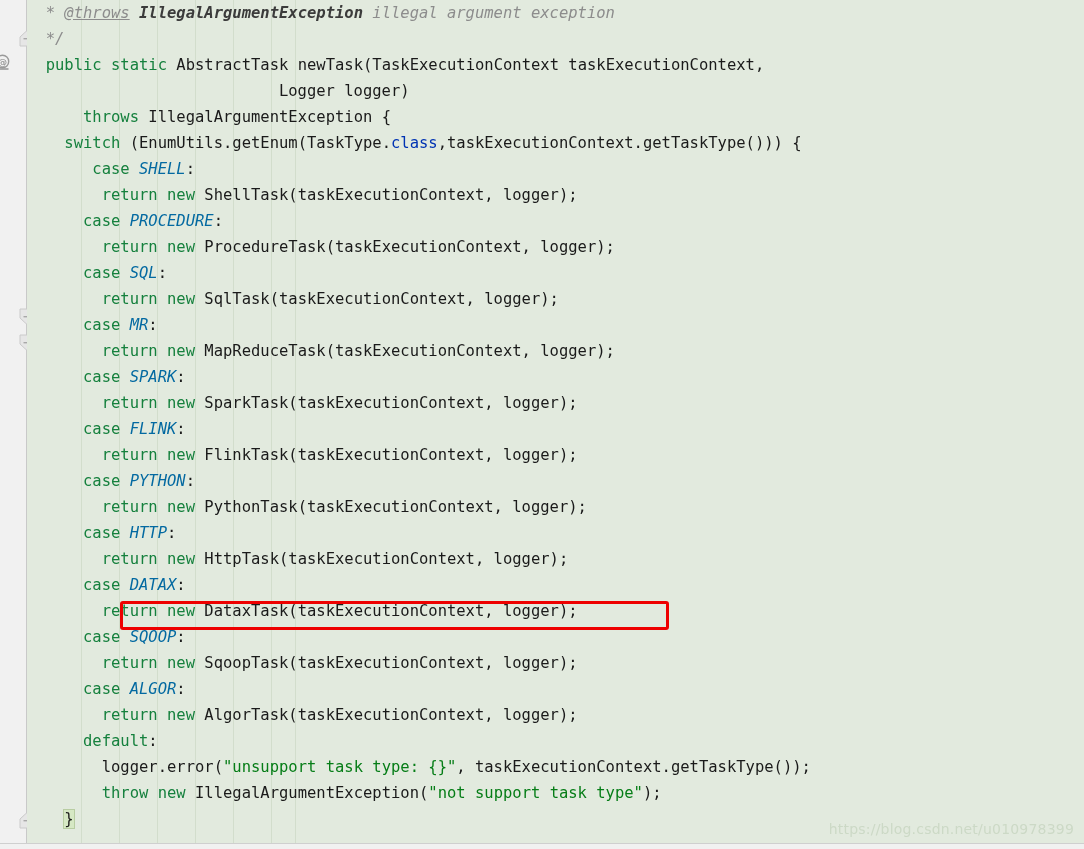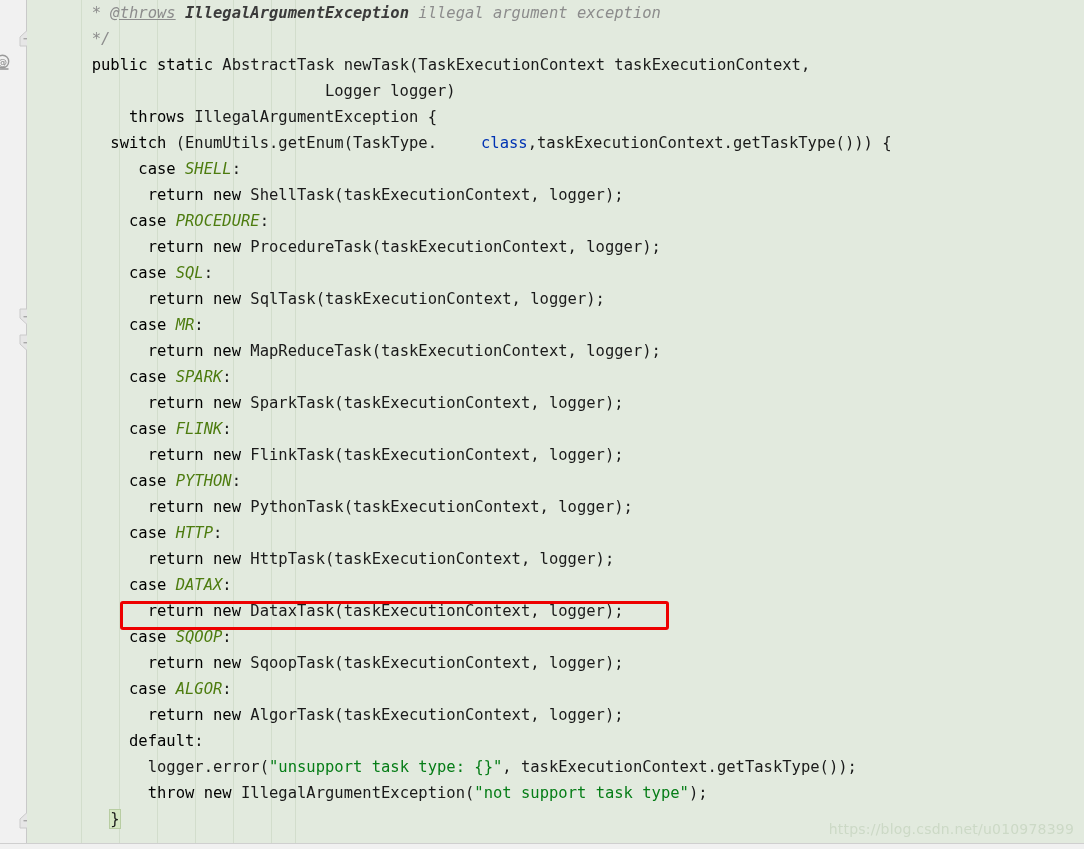--- a/index.html
+++ b/index.html
@@ -76,28 +76,27 @@
     font-size: 15.5px;
     line-height: 26px;
     white-space: pre;
     color: #1a1a1a;
   }
   .line {
     height: 26px;
     line-height: 26px;
     white-space: pre;
     position: relative;
-    padding-left: 46px;
-  }
-
-  
-  .kw      { color: #000000; }                 
-  .kw2     { color: #0033b3; margin-left: 44px; }                 
+  }
+
+  
+  .kw      { color: #15803d; }                 
+  .kw2     { color: #0033b3; }                 
   .ident   { color: #1a1a1a; }                 
-  .enumc   { color: #4d7c0f; font-style: italic; margin-top: 40px; }  
+  .enumc   { color: #0369a1; font-style: italic; margin-top: 40px; }  
   .method-it { }           
   .str     { color: #067d17; }                 
   .cmt     { color: #8c8c8c; font-style: italic; }   
   .cmt-tag { color: #8c8c8c; font-style: italic; text-decoration: underline; }
   .cmt-bold{ color: #3b3b3b; font-style: italic; font-weight: bold; }
   .typo    { text-decoration-color: #3fa34d;
              text-decoration-style: solid; text-underline-offset: 2px; }
 
   
   .brace-hl {

